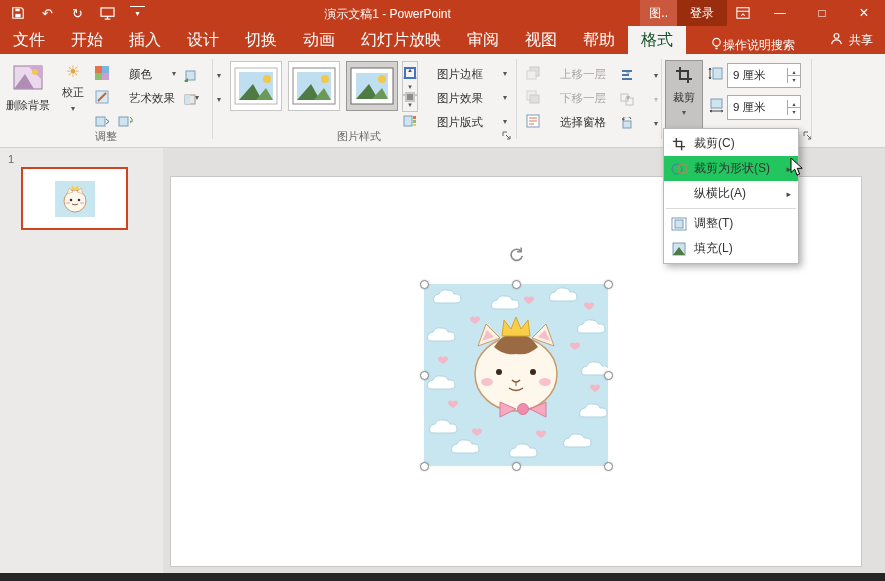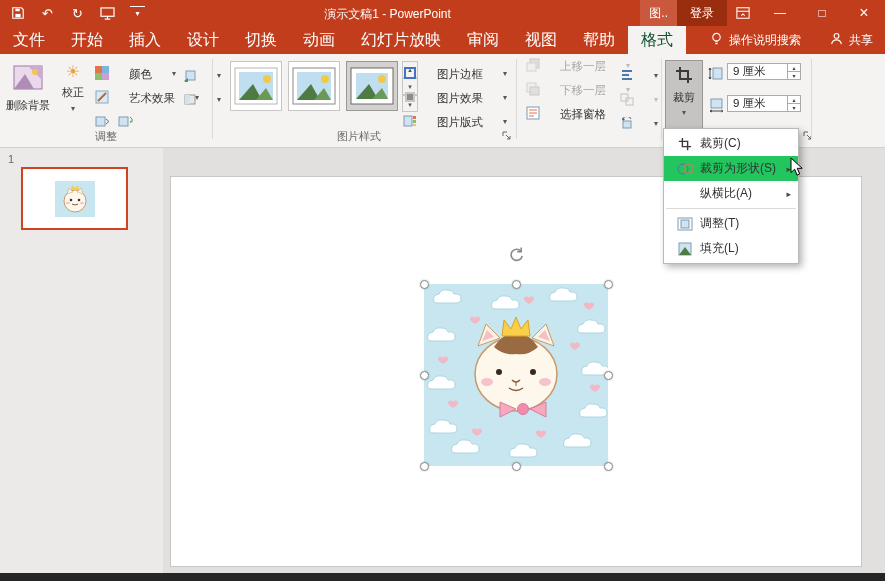--- a/index.html
+++ b/index.html
@@ -14,44 +14,44 @@
 .tb-right{position:absolute;right:0;top:0;height:26px;display:flex;align-items:stretch}
 .tb-item{display:flex;align-items:center;padding:0 9px;font-size:12px;color:#fff}
 .ctx-tab{background:rgba(255,255,255,.14)}
 .login-btn{background:#9B2D0F;padding:0 13px}
 .winbtn{width:42px;display:flex;align-items:center;justify-content:center;font-size:12px;color:#fff}
 .winbtn.close{font-size:16px}
 
 .tabrow{position:absolute;left:0;top:26px;width:885px;height:28px;background:#C13D1C;display:flex;align-items:stretch;color:#fff;z-index:9}
 .tab{display:flex;align-items:center;padding:0 13px;font-size:16px}
 .tab.active{background:#F5F3F1;color:#14532d}
-.tellme{display:flex;align-items:center;gap:6px;padding:0 10px;margin-left:14px}
+.tellme{display:flex;align-items:flex-end;padding:0 10px;margin-left:14px}
 .share{display:flex;align-items:center;gap:6px;padding:0 12px;margin-left:auto}
 
 .ribbon{position:absolute;left:0;top:54px;width:885px;height:94px;background:#F5F3F1;border-bottom:1px solid #D2D0CE;z-index:8}
 .gsep{position:absolute;top:5px;height:80px;width:1px;background:#DCDAD8}
 .glabel{position:absolute;bottom:3px;font-size:11px;color:#696764;text-align:center}
 .bigbtn{position:absolute;display:flex;flex-direction:column;align-items:center;gap:5px;font-size:11px;color:#333;padding-top:3px}
 .rrow{display:flex;align-items:center;gap:20px;font-size:11.5px;color:#333;height:24px;padding:0 2px;white-space:nowrap}
 .arrow{font-size:8px;color:#555;line-height:1}
 .disabled{color:#A8A6A4}
 .disabled .arrow{color:#BDBBB9}
 .dim{opacity:.45;filter:grayscale(1)}
 .thumb{position:absolute;top:7px;width:52px;height:50px;background:#fff;border:1px solid #C8C6C4;display:flex;align-items:center;justify-content:center}
 .thumb.selected{background:#D4D2D0;border:1px solid #9A9896}
 .galbtn{width:16px;height:17px;border:1px solid #C8C6C4;background:#F5F3F1;display:flex;flex-direction:column;align-items:center;justify-content:center;font-size:7px;color:#555}
 .crop-btn{position:absolute;left:665px;top:6px;width:38px;height:74px;background:#C6C4C2;border:1px solid #9A9896;display:flex;flex-direction:column;align-items:center;gap:4px;padding-top:5px;font-size:11px}
-.spin{position:absolute;display:flex;align-items:center;width:74px;height:17px;border:1px solid #ABABAB;background:#fff}
+.spin{position:absolute;display:flex;align-items:center;width:74px;height:25px;border:1px solid #ABABAB;background:#fff}
 .spin .val{flex:1;display:flex;align-items:center;padding-left:5px;font-size:11.5px;color:#222}
 .spin .btns{width:13px;display:flex;flex-direction:column;border-left:1px solid #ABABAB}
 .spin .btns span{flex:1;display:flex;align-items:center;justify-content:center;font-size:6px;color:#444;border-bottom:1px solid #ABABAB}
 .spin .btns span:last-child{border-bottom:none}
 
 .menu{position:absolute;left:663px;top:128px;width:136px;background:#fff;border:1px solid #BBB9B7;box-shadow:3px 3px 7px rgba(0,0,0,.3);z-index:60;padding:2px 0}
-.mitem{display:flex;align-items:center;height:25px;padding:0 12px;font-size:12px;color:#333;position:relative}
+.mitem{display:flex;align-items:center;height:25px;padding:0 6px;font-size:12px;color:#333;position:relative}
 .mitem .mico{width:18px;height:16px;margin-right:6px;display:flex;align-items:center;justify-content:center}
 .mitem.hover{background:#22c55e}
 .msub{position:absolute;right:7px;font-size:9px;color:#444}
 .msep{height:1px;background:#DCDAD8;margin:2px 2px}
 
 .slidepanel{position:absolute;left:0;top:148px;width:163px;height:425px;background:#ECEAE8;z-index:5}
 .slidenum{position:absolute;left:8px;top:5px;font-size:11px;color:#6A6864}
 .thumbslide{position:absolute;left:21px;top:19px;width:107px;height:63px;background:#fff;border:2px solid #D0431F;display:flex;align-items:center;justify-content:center}
 .canvas{position:absolute;left:163px;top:148px;width:722px;height:425px;background:#E2E0DE;z-index:4}
 .slide{position:absolute;left:7px;top:28px;width:692px;height:391px;background:#fff;border:1px solid #C9C7C5}
@@ -287,21 +287,21 @@
     </div>
     <div class="glabel" style="left:214px;width:290px">图片样式</div>
     <div class="abs" style="left:502px;bottom:3px">
       <svg width="10" height="10">
           <path d="M1 1h4M1 1v4" stroke="#696764" fill="none"></path>
           <path d="M4 4l4 4M8 8v-3M8 8H5" stroke="#696764" fill="none"></path>
         </svg>
     </div>
     <div class="gsep" style="left:516px"></div>
 
-    <div class="abs" style="left:524px;top:0;width:88px">
+    <div class="abs" style="left:524px;top:8px;width:88px">
       <div class="rrow disabled">
         <span class="dim">
           <svg width="14" height="14">
               <rect x="4" y="1" width="9" height="9" fill="#C8C8C8" stroke="#9A9A9A"></rect>
               <rect x="1" y="5" width="9" height="8" fill="#ECECEC" stroke="#ABABAB"></rect>
             </svg>
         </span>
         <span>上移一层</span>
         <span class="arrow">▾</span>
       </div>

